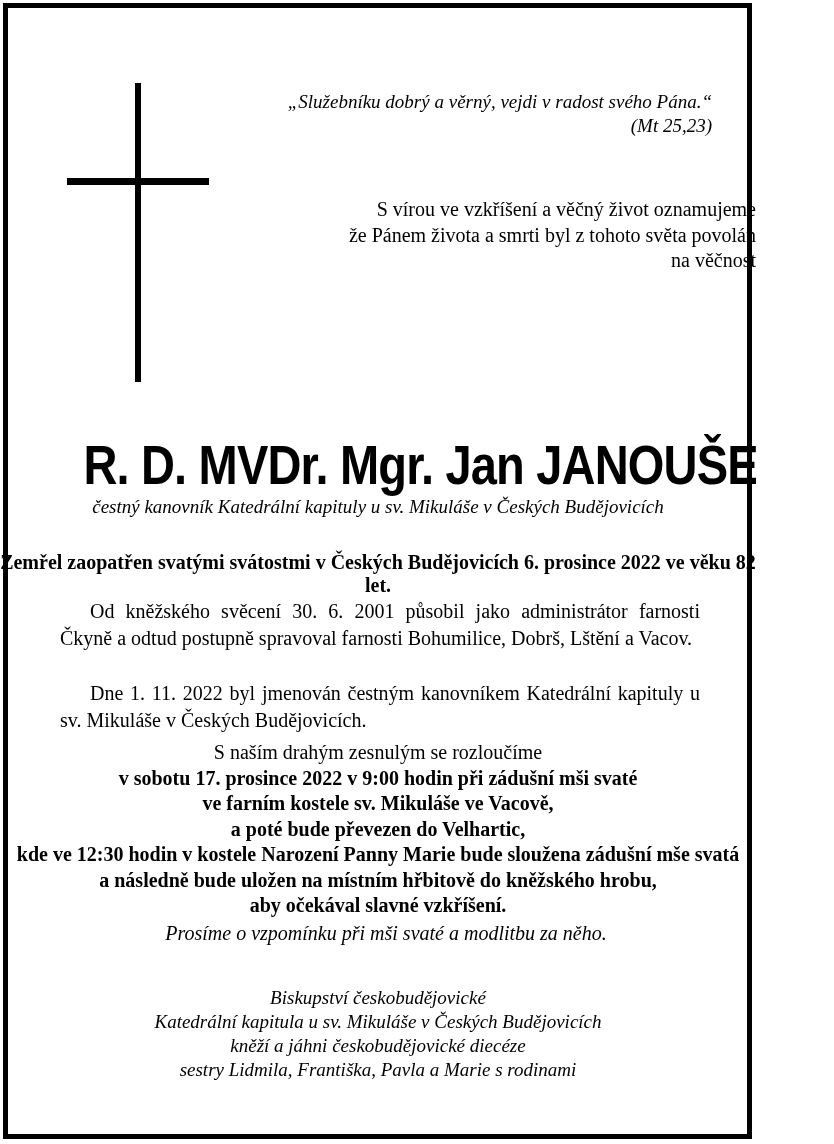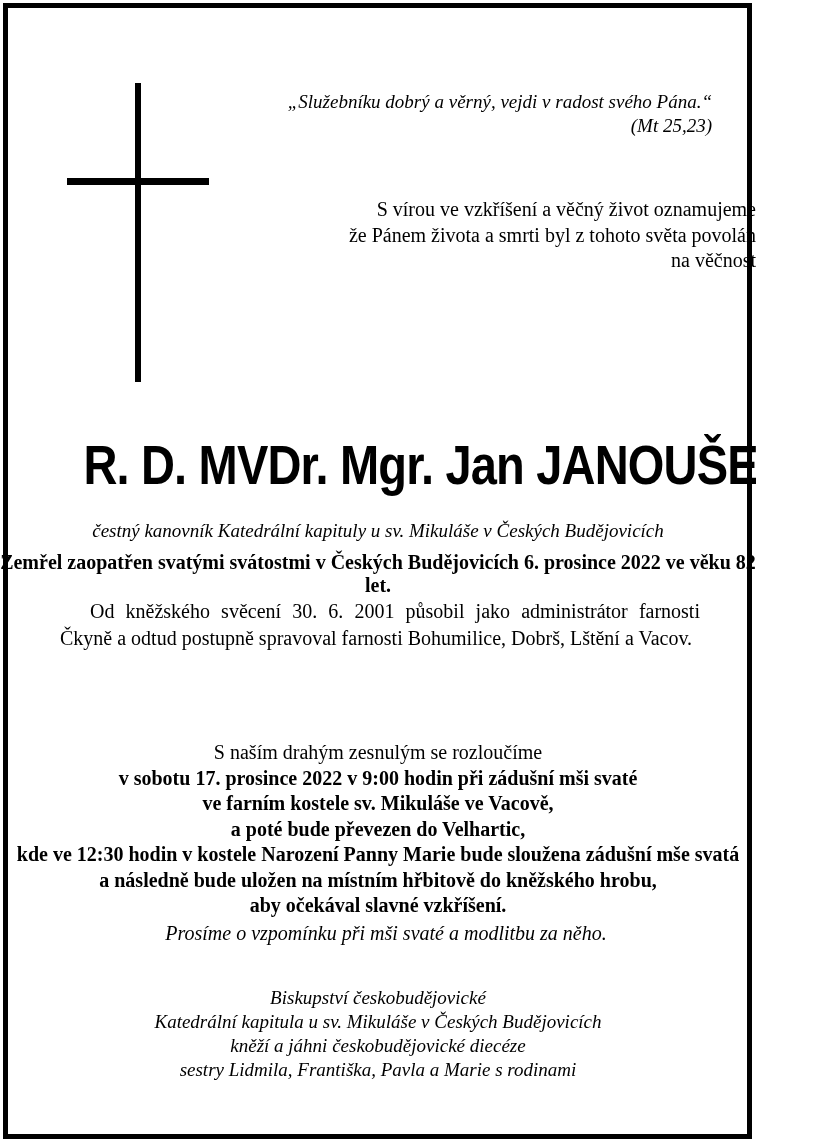--- a/index.html
+++ b/index.html
@@ -68,21 +68,20 @@
     letter-spacing: -1px;
     transform: scaleX(0.84);
     transform-origin: center;
   }
   .subtitle {
     position: absolute;
     top: 496px; left: 0; right: 0;
     text-align: center;
     font-style: italic;
     font-size: 19px;
-    margin-top: 24px;
   }
   
   .death-notice {
     position: absolute;
     top: 551px; left: 0; right: 0;
     text-align: center;
     font-weight: bold;
     font-size: 20px;
   }
   
@@ -149,20 +148,21 @@
   <div class="name-row">
     <span class="name">R. D. MVDr. Mgr. Jan JANOUŠEK</span>
   </div>
 
   <div class="subtitle">čestný kanovník Katedrální kapituly u sv. Mikuláše v Českých Budějovicích</div>
 
   <div class="death-notice">Zemřel zaopatřen svatými svátostmi v Českých Budějovicích 6. prosince 2022 ve věku 82 let.</div>
 
   <div class="bio">
     <p>Od kněžského svěcení 30. 6. 2001 působil jako administrátor farnosti Čkyně a odtud postupně spravoval farnosti Bohumilice, Dobrš, Lštění a Vacov.</p>
+    <p>Dne 1. 11. 2022 byl jmenován čestným kanovníkem Katedrální kapituly u sv. Mikuláše v Českých Budějovicích.</p>
   </div>
 
   <div class="farewell">
     <div>S naším drahým zesnulým se rozloučíme</div>
     <div class="bold-line">v sobotu 17. prosince 2022 v 9:00 hodin při zádušní mši svaté</div>
     <div class="bold-line">ve farním kostele sv. Mikuláše ve Vacově,</div>
     <div class="bold-line">a poté bude převezen do Velhartic,</div>
     <div class="bold-line">kde ve 12:30 hodin v kostele Narození Panny Marie bude sloužena zádušní mše svatá</div>
     <div class="bold-line">a následně bude uložen na místním hřbitově do kněžského hrobu,</div>
     <div class="bold-line">aby očekával slavné vzkříšení.</div>

